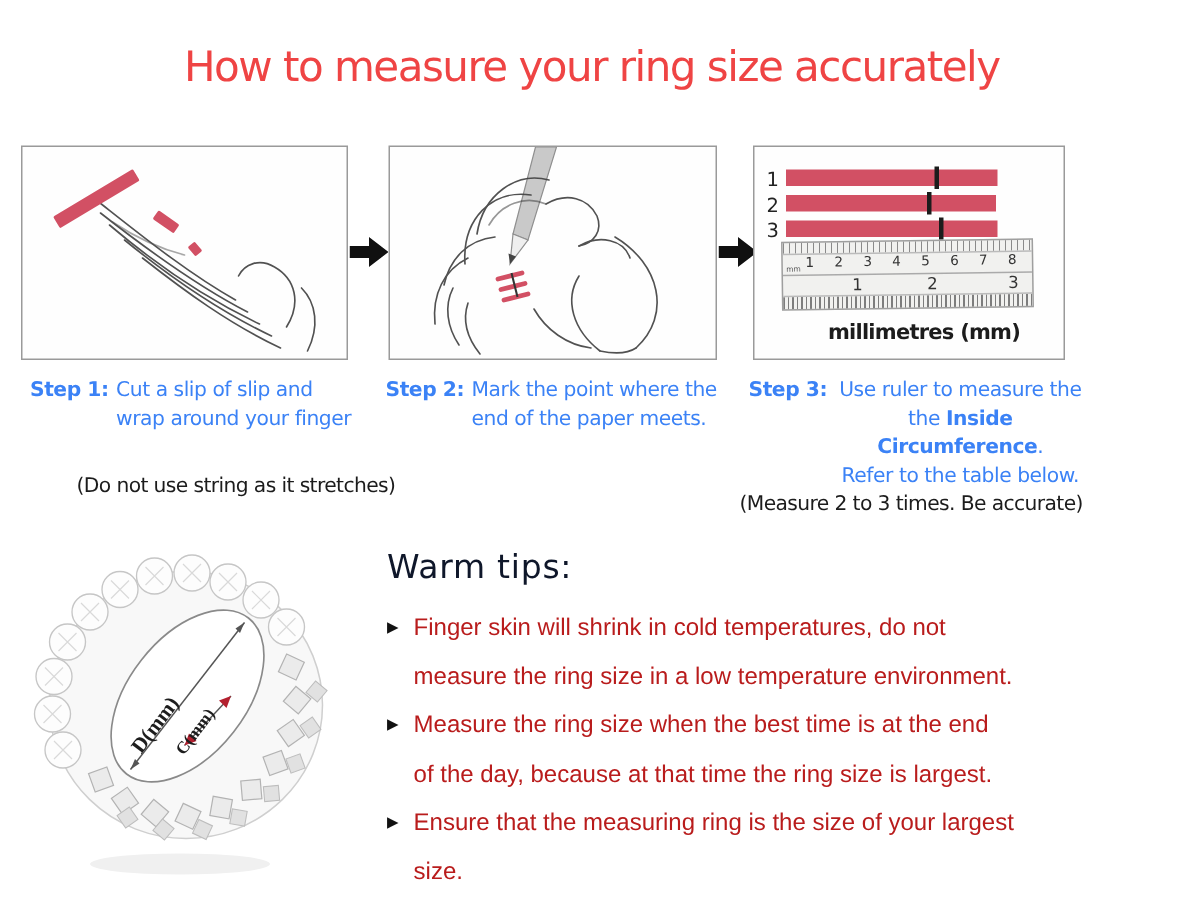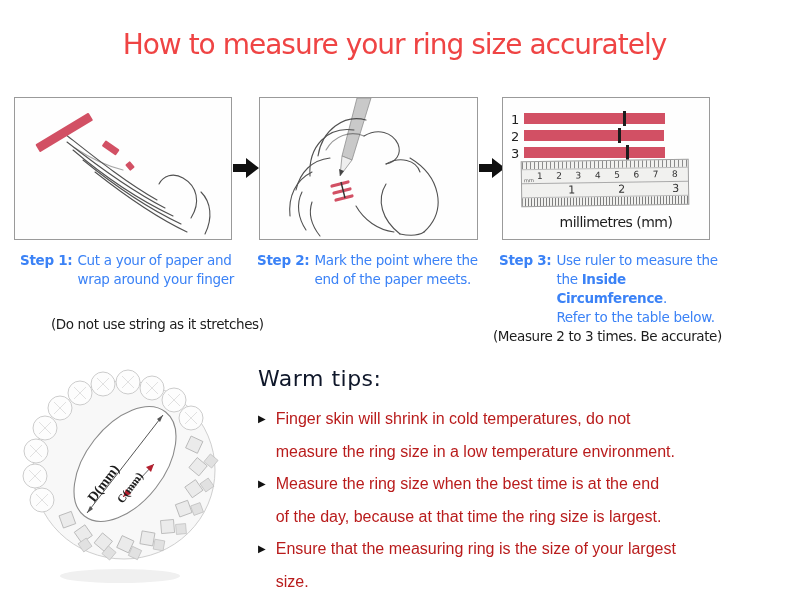--- a/index.html
+++ b/index.html
@@ -43,27 +43,27 @@
     position:relative; height:14px; border-top:1px solid #aaa; font-size:11px; color:#333;
   }
   .inch-row span { position:absolute; top:0; line-height:13px; }
   .inch-1 { left:46px; } .inch-2 { left:96px; } .inch-3 { left:150px; }
   .tickband-bottom {
     height:9px; border-top:1px solid #bbb;
     background:repeating-linear-gradient(90deg,#7d7d7d 0 1px,transparent 1px 3px);
   }
   .ruler-caption {
     position:absolute; left:28px; top:116px; width:170px; text-align:center;
-    font-size:14px; font-weight:400; letter-spacing:-0.5px; color:#1c1c1c;
+    font-size:14px; font-weight:700; letter-spacing:-0.5px; color:#1c1c1c;
   }
   
   .caption { position:absolute; top:251px; display:flex; font-size:13.5px; line-height:19px; color:#3b82f6; letter-spacing:-0.3px; }
   #cap1 { left:20px;  width:225px; }
   #cap2 { left:257px; width:230px; }
-  #cap3 { left:499px; width:225px; }
+  #cap3 { left:499px; width:225px;text-align:center; }
   .caption .lbl { font-weight:700; margin-right:5px; white-space:nowrap; }
   .cap-bold { font-weight:700; }
   .note { position:absolute; font-size:13.5px; letter-spacing:-0.4px; color:#1c1c1c; }
   #note1 { left:24px;  top:316px;margin-left:27px; }
   #note3 { left:493px; top:328px; }
   
   .tips { position:absolute; left:258px; top:366px; width:490px; font-family:"Liberation Sans", sans-serif; }
   .tips-heading { font-size:22px; font-weight:400; letter-spacing:0.5px; color:#0f172a; margin-bottom:12px; font-family:"DejaVu Sans", sans-serif; }
   .tip { display:flex; }
   .tip .marker { font-size:10px; line-height:32.5px; margin-right:10px; color:#111; }
@@ -167,21 +167,21 @@
         <span class="inch-3">3</span>
       </div>
       <div class="tickband-bottom"></div>
     </div>
     <div class="ruler-caption">millimetres (mm)</div>
   </div>
 
   <div class="caption" id="cap1">
     <span class="lbl">Step 1:</span>
     <span>
-      <div>Cut a your of paper and</div>
+      <div>Cut a slip of slip and</div>
       <div>wrap around your finger</div>
     </span>
   </div>
   <div class="caption" id="cap2">
     <span class="lbl">Step 2:</span>
     <span>
       <div>Mark the point where the</div>
       <div>end of the paper meets.</div>
     </span>
   </div>

